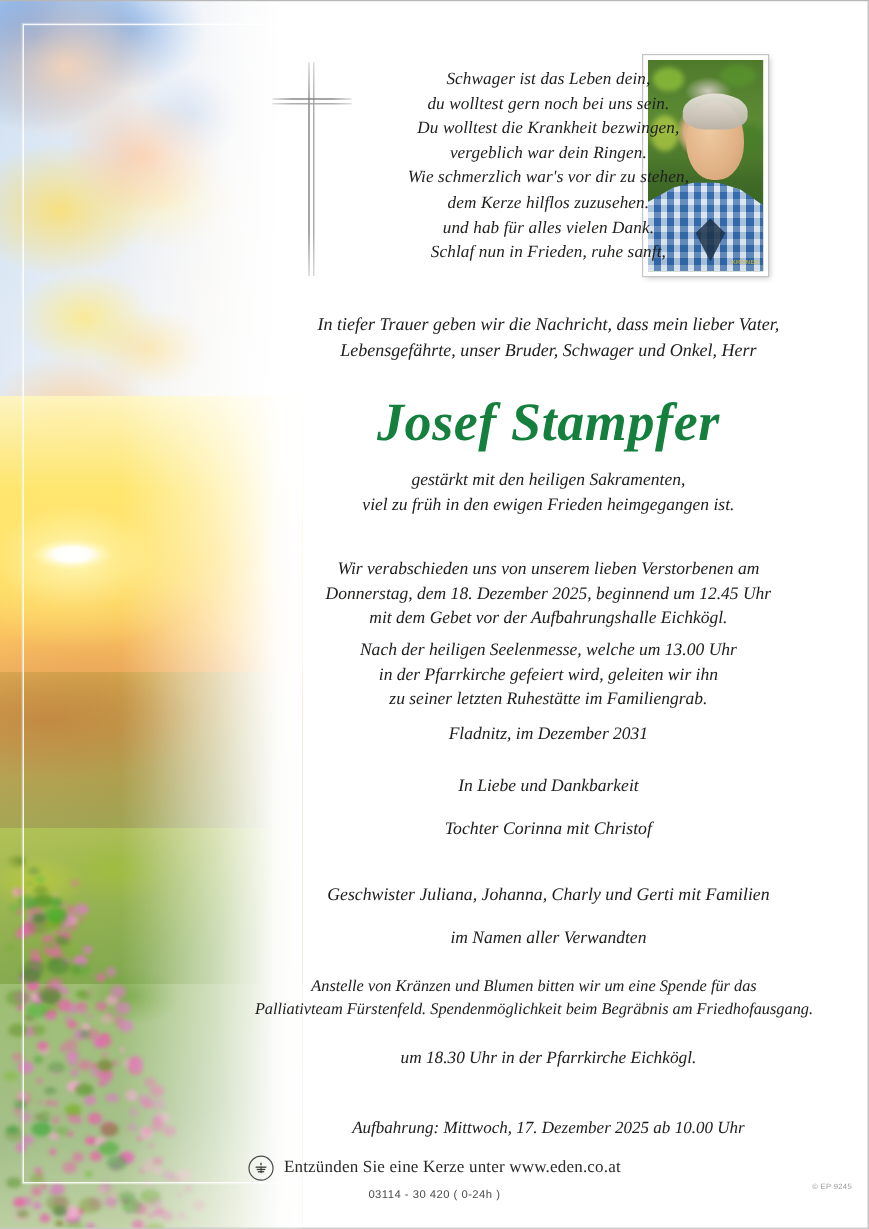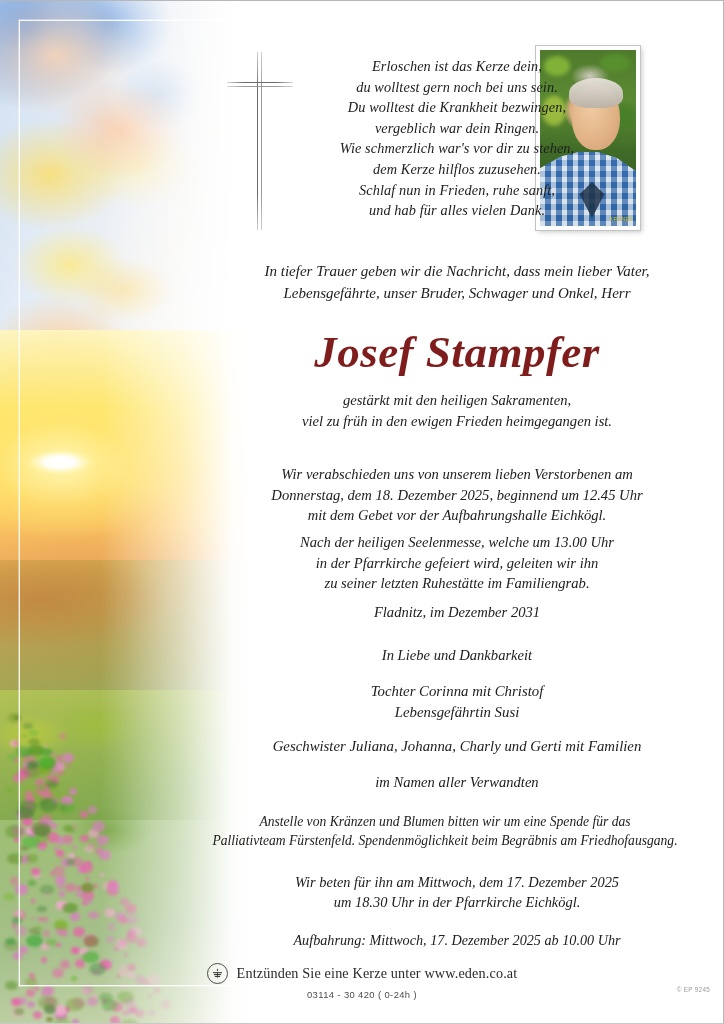--- a/index.html
+++ b/index.html
@@ -142,21 +142,21 @@
   }
 
   
   .txt{position:absolute;left:224px;width:466px;text-align:center;color:#20201f;}
   .verse{top:56px;font-style:italic;font-size:14.3px;line-height:20.6px;letter-spacing:.1px;}
   .verse .l{display:block;}
 
   .announce{top:260px;font-style:italic;font-size:15px;line-height:22px;}
   .name{
     top:325px;font-weight:bold;font-style:italic;
-    font-size:45px;line-height:54px;letter-spacing:.5px;color:#7f1d1d;
+    font-size:45px;line-height:54px;letter-spacing:.5px;color:#15803d;
   }
   .dates{top:390px;font-style:italic;font-size:14.6px;line-height:20.5px;}
   .farewell{top:464px;font-style:italic;font-size:14.6px;line-height:20.5px;}
   .mass{top:532px;font-style:italic;font-size:14.6px;line-height:20.5px;}
   .place{top:602px;font-style:italic;font-size:14.6px;line-height:20.5px;}
   .love{top:645px;font-style:italic;font-size:14.6px;line-height:20.5px;}
   .family1{top:681px;font-style:italic;font-size:14.8px;line-height:21px;}
   .family2{top:736px;font-style:italic;font-size:14.8px;line-height:21px;}
   .family3{top:772px;font-style:italic;font-size:14.6px;line-height:21px;}
   .donation{top:812px;left:180px;width:530px;font-style:italic;font-size:13.6px;line-height:19px;}
@@ -496,28 +496,28 @@
         <span class="leaf" style="left:70px;top:54px;width:26px;height:26px;background:rgba(70,125,40,.7);"></span>
         <div class="shirt"></div>
         <div class="collar"></div>
         <div class="head"></div>
         <div class="hair"></div>
         <div class="wm">KRONEN</div>
       </div>
     </div>
 
     <div class="txt verse">
-      <span class="l">Erloschen ist das Kerze dein,</span>
+      <span class="l">Schwager ist das Leben dein,</span>
       <span class="l">du wolltest gern noch bei uns sein.</span>
       <span class="l">Du wolltest die Krankheit bezwingen,</span>
       <span class="l">vergeblich war dein Ringen.</span>
       <span class="l">Wie schmerzlich war's vor dir zu stehen,</span>
       <span class="l">dem Kerze hilflos zuzusehen.</span>
+      <span class="l">und hab für alles vielen Dank.</span>
       <span class="l">Schlaf nun in Frieden, ruhe sanft,</span>
-      <span class="l">und hab für alles vielen Dank.</span>
     </div>
 
     <div class="txt announce">
       <div>In tiefer Trauer geben wir die Nachricht, dass mein lieber Vater,</div>
       <div>Lebensgefährte, unser Bruder, Schwager und Onkel, Herr</div>
     </div>
 
     <div class="txt name">Josef Stampfer</div>
 
     <div class="txt dates">
@@ -538,38 +538,34 @@
     </div>
 
     <div class="txt place">Fladnitz, im Dezember 2031</div>
 
     <div class="txt love">In Liebe und Dankbarkeit</div>
 
     <div class="txt family1">
       <div>
         <span>Tochter </span><b>Corinna</b><span> mit </span><b>Christof</b>
       </div>
-      <div>
-        <span>Lebensgefährtin </span><b>Susi</b>
-      </div>
     </div>
 
     <div class="txt family2">
       <span>Geschwister </span><b>Juliana, Johanna, Charly</b><span> und </span><b>Gerti</b><span> mit Familien</span>
     </div>
 
     <div class="txt family3">im Namen aller Verwandten</div>
 
     <div class="txt donation">
       <div>Anstelle von Kränzen und Blumen bitten wir um eine Spende für das</div>
       <div>Palliativteam Fürstenfeld. Spendenmöglichkeit beim Begräbnis am Friedhofausgang.</div>
     </div>
 
     <div class="txt prayer">
-      <div>Wir beten für ihn am Mittwoch, dem 17. Dezember 2025</div>
       <div>um 18.30 Uhr in der Pfarrkirche Eichkögl.</div>
     </div>
 
     <div class="txt laying">Aufbahrung: Mittwoch, 17. Dezember 2025 ab 10.00 Uhr</div>
 
     <div class="footer">
       <div class="row">
         <span class="candle">
           <svg width="13" height="13" viewBox="0 0 13 13" aria-hidden="true">
             <path d="M6.5 1.6 C5.4 3.0 5.9 3.6 6.5 4.4 C7.1 3.6 7.6 3.0 6.5 1.6 Z" fill="#3d3d3d"></path>

